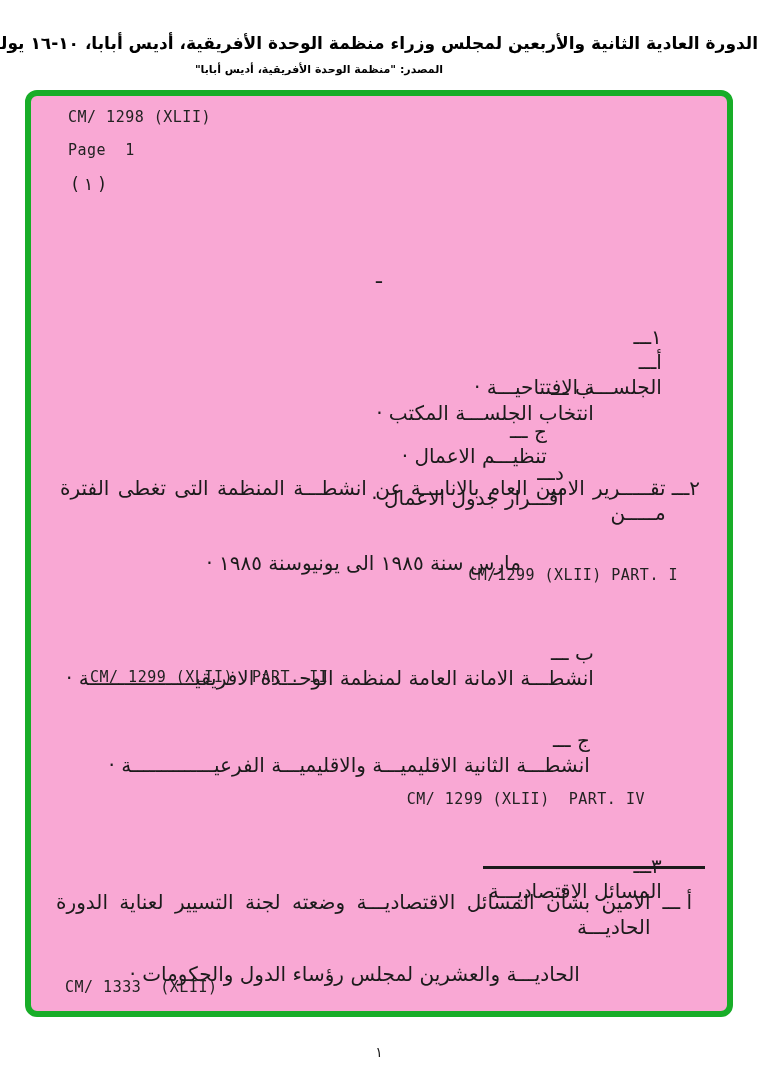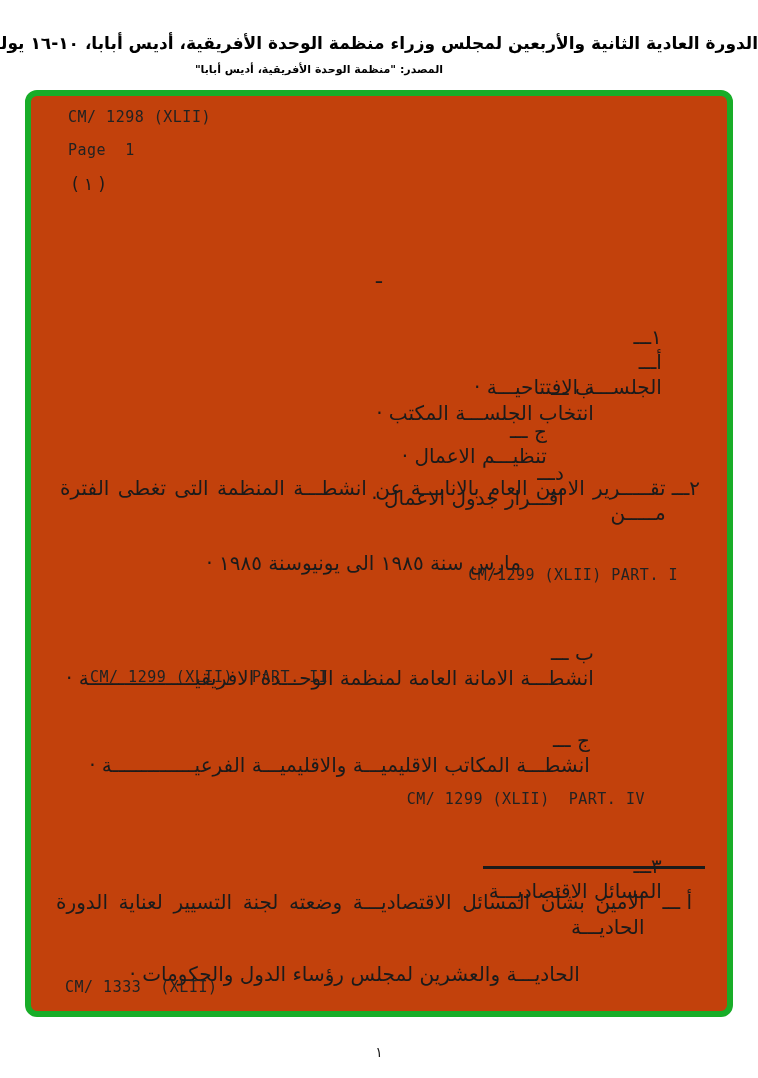--- a/index.html
+++ b/index.html
@@ -6,21 +6,21 @@
   .page{position:relative;width:758px;height:1078px;background:#ffffff;overflow:hidden;
         font-family:"DejaVu Sans",sans-serif;color:#161616;}
   
   .doc-header{position:absolute;left:0;right:0;top:0;}
   .h1{position:absolute;top:33px;left:0;right:0;text-align:center;direction:rtl;
       font-size:17px;font-weight:bold;white-space:nowrap;color:#000;}
   .h2{position:absolute;top:63px;left:0;right:0;text-align:center;direction:rtl;
       font-size:11px;font-weight:bold;white-space:nowrap;color:#000;transform:translateX(-60px);}
   
   .frame{position:absolute;left:25px;top:90px;width:708px;height:927px;box-sizing:border-box;
-         border:6px solid #18ad28;border-radius:12px;background:#c2410c;}
+         border:6px solid #18ad28;border-radius:12px;background:#f9a8d4;}
   
   .mono{position:absolute;font-family:"DejaVu Sans Mono",monospace;font-size:15px;
         color:#222;white-space:pre;letter-spacing:.5px;}
   .ar{position:absolute;direction:rtl;font-size:20px;color:#1b1b1b;white-space:pre;}
   .row{position:absolute;direction:rtl;font-size:20px;color:#1b1b1b;white-space:pre;line-height:1.25;}
   .spread{display:flex;justify-content:space-between;align-items:baseline;}
   .jrow{display:flex;align-items:baseline;}
   .jtext{flex:1;white-space:normal;text-align:justify;text-align-last:justify;}
   .ltr{direction:ltr;unicode-bidi:isolate;}
   #doc-ref{left:37px;top:12px;}
@@ -35,21 +35,21 @@
   #r-2l1{top:380px;right:27px;left:29px;} #r-2l1 .m1{margin-left:6px;}
   #r-2l2{top:430px;right:168px;}
   #r-2a{top:470px;right:49px;left:59px;} #r-2a .m2{margin-left:22px;}
   #r-2b{top:520px;right:95px;}  #r-2b .m2{margin-left:12px;}
   #r-refII{left:59px;top:572px;}
   #r-2c{top:607px;right:99px;}  #r-2c .m2{margin-left:12px;}
   #r-refIII{left:59px;top:656px;}
   #r-2d{top:694px;right:82px;left:59px;} #r-2d .m2{margin-left:12px;}
   #r-3{top:733px;right:27px;}   #r-3 .m1{margin-left:26px;}
   #rule-3{position:absolute;left:452px;top:770px;width:222px;height:3px;background:#1b1b1b;}
-  #r-3a1{top:794px;right:35px;left:25px;} #r-3a1 .m1{margin-left:18px;}
+  #r-3a1{top:794px;right:35px;left:25px;} #r-3a1 .m1{margin-left:12px;}
   #r-3a2{top:841px;right:109px;}
   #r-1333{left:34px;top:882px;}
   .footer-num{position:absolute;top:1044px;left:0;right:0;text-align:center;
               font-size:14px;color:#1b1b1b;direction:rtl;}
 </style>
 </head>
 <body>
 
 <div class="page">
 
@@ -96,21 +96,21 @@
     </div>
 
     <div class="row" id="r-2b">
       <span class="m2">ب ـــ</span>
       <span>انشطـــة الامانة العامة لمنظمة الوحـــدة الافريقيــــــــــــــــــة ·</span>
     </div>
     <div class="mono" id="r-refII">CM/ 1299 (XLII)  PART. II</div>
 
     <div class="row" id="r-2c">
       <span class="m2">ج ـــ</span>
-      <span>انشطـــة المكاتب الاقليميـــة والاقليميـــة الفرعيــــــــــــــة ·</span>
+      <span>انشطـــة الثانية الاقليميـــة والاقليميـــة الفرعيــــــــــــــة ·</span>
     </div>
 
     <div class="row spread" id="r-2d">
       <span class="mono ltr" style="position:static;">CM/ 1299 (XLII)  PART. IV</span>
     </div>
 
     <div class="row" id="r-3">
       <span class="m1">٣ـــ</span>
       <span>المسائل الاقتصاديـــة</span>
     </div>

